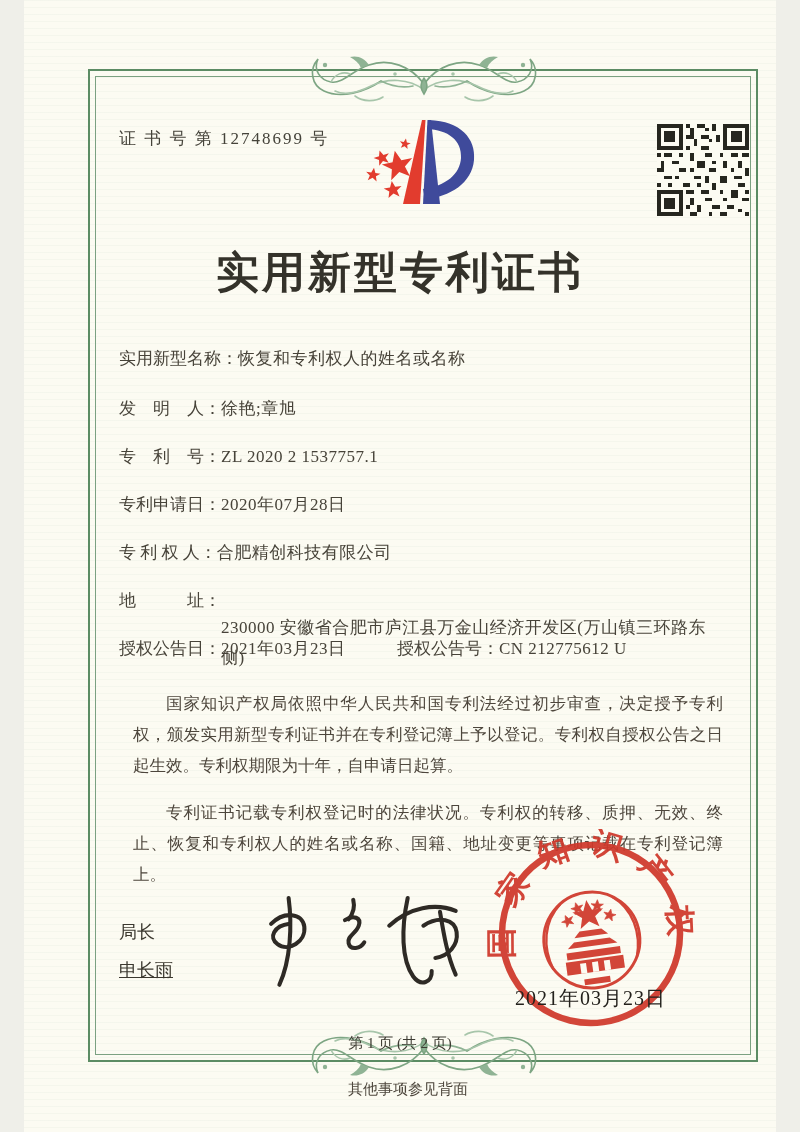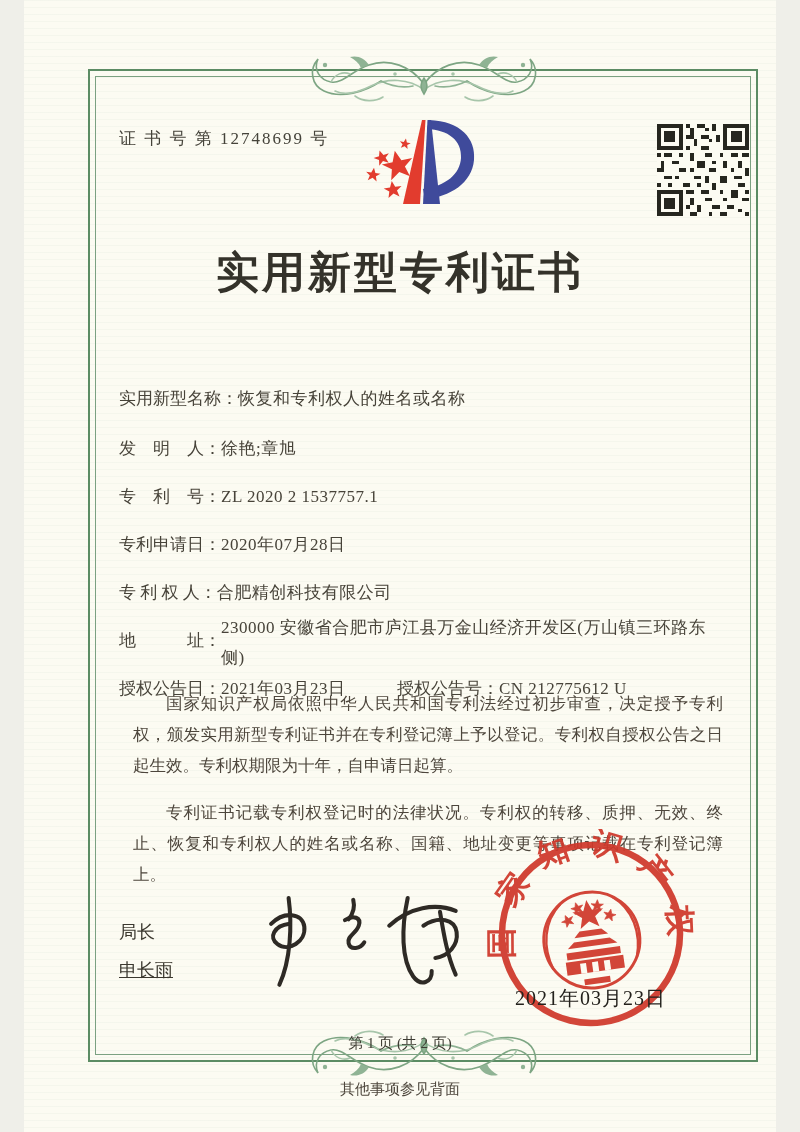--- a/index.html
+++ b/index.html
@@ -11,34 +11,34 @@
     color:#3f3b33;
   }
   .border-outer{position:absolute;left:64px;top:69px;width:670px;height:993px;border:2.5px solid #5c8c64;box-sizing:border-box;}
   .border-inner{position:absolute;left:71px;top:76px;width:656px;height:979px;border:1px solid #7fa184;border-color:#7ba181;box-sizing:border-box;}
   .cert-no{position:absolute;left:95px;top:127px;font-size:17px;letter-spacing:2px;color:#45433a;}
   .qr{position:absolute;left:633px;top:124px;width:92px;height:92px;}
   .logo{position:absolute;left:338px;top:112px;width:130px;height:106px;}
   .title{position:absolute;left:0;top:244px;width:100%;text-align:center;font-size:43px;font-weight:700;letter-spacing:3px;color:#34322a;}
   .fields{position:absolute;left:95px;top:340px;width:640px;font-size:17px;color:#474339;}
   .frow{position:absolute;left:0;white-space:nowrap;}
-  .frow .lab{display:inline-block;margin-top:40px;}
+  .frow .lab{display:inline-block;}
   .frow .val{letter-spacing:0.5px;}
   .frow.wrap{white-space:normal;}
   .frow.wrap .val{display:inline-block;vertical-align:top;width:495px;line-height:30px;letter-spacing:0.5px;margin-top:24px;}
   .pair2{position:absolute;left:278px;top:0;white-space:nowrap;}
   .paras{position:absolute;left:93px;top:672px;width:622px;font-size:16.5px;line-height:31px;color:#4d463c;text-align:justify;}
   .paras p{margin:16px;text-indent:2em;}
   .officer{position:absolute;left:95px;top:920px;font-size:18px;color:#3b382f;font-family:"Liberation Sans","DejaVu Sans",sans-serif;}
   .officer .name{margin-top:14px;text-decoration:underline;}
   .signature{position:absolute;left:212px;top:884px;width:240px;height:112px;}
   .seal{position:absolute;left:462px;top:829px;width:210px;height:210px;}
   .seal-date{position:absolute;left:491px;top:985px;font-size:20px;letter-spacing:1px;color:#23211c;}
   .page-info{position:absolute;left:0;top:1034px;width:100%;text-align:center;font-size:15px;color:#3d3b32;}
-  .back-note{position:absolute;left:0;top:1080px;width:100%;text-align:center;font-size:15px;color:#4d463c;}
+  .back-note{position:absolute;left:8px;top:1080px;width:100%;text-align:center;font-size:15px;color:#4d463c;}
   .flourish{position:absolute;left:281px;width:238px;height:72px;}
   .flourish.top{top:44px;}
   .flourish.bottom{top:1016px;transform:scaleY(-1);}
 </style>
 </head>
 <body>
 
 <div class="page">
 
   <div class="border-outer"></div>

